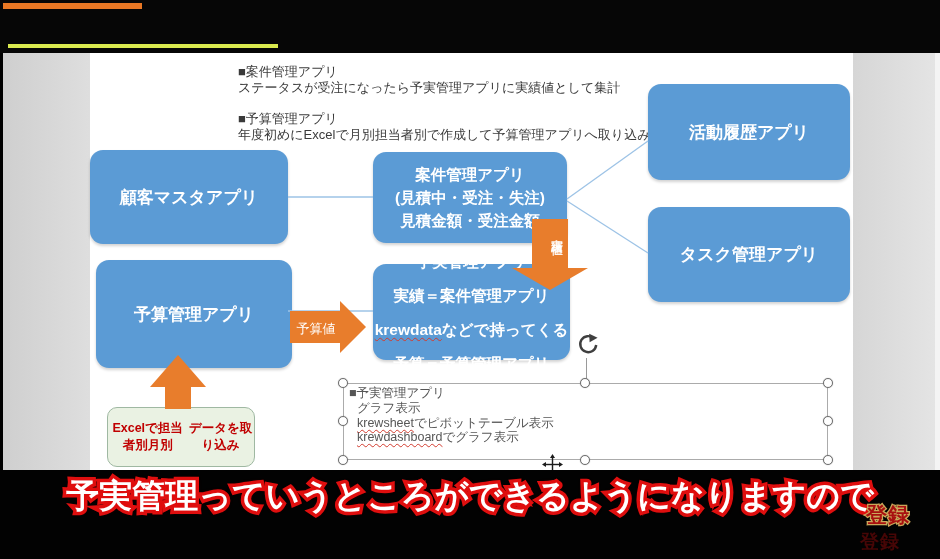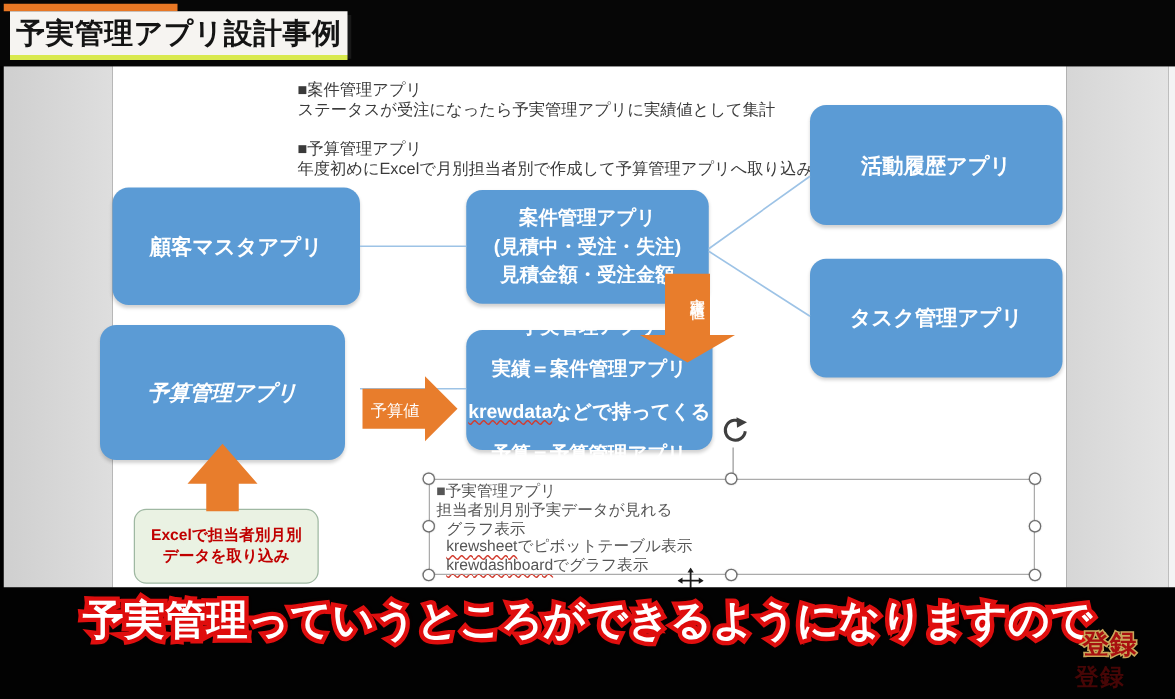--- a/index.html
+++ b/index.html
@@ -34,41 +34,41 @@
   
   .bluebox {
     background:#5b9bd5; border-radius:13px; color:#fff; z-index:3;
     display:flex; flex-direction:column; align-items:center; justify-content:center;
     text-align:center; font-weight:600; box-shadow:0 2px 3px rgba(0,0,0,0.18);
   }
   .bx-customer { left:90px;  top:150px; width:198px; height:94px;  font-size:17px; }
   .bx-case     { left:373px; top:152px; width:194px; height:91px;  font-size:15.5px; line-height:23px; }
   .bx-activity { left:648px; top:84px;  width:202px; height:96px;  font-size:17px; }
   .bx-task     { left:648px; top:207px; width:202px; height:95px;  font-size:17px; }
-  .bx-budget   { left:80px;  top:260px; width:196px; height:108px;  font-size:17px;font-style:italic; }
+  .bx-budget   { left:96px;  top:260px; width:196px; height:108px;  font-size:17px; }
   .bx-yojitsu  { left:373px; top:264px; width:197px; height:96px;  font-size:15.5px; line-height:23px;gap:11px; }
   .red-wavy { text-decoration:underline wavy #d23b2e 1px; text-underline-offset:2px; }
 
   
   .diagram-svg { left:0; top:0; width:940px; height:559px; z-index:5; pointer-events:none; }
   .arrow-label-v {
     left:549px; top:229px; height:64px; z-index:6; color:rgba(255,255,255,0.92);
     writing-mode:vertical-rl; text-orientation:upright;
     font-size:11.5px; font-weight:600; letter-spacing:3px;
   }
   .arrow-label-h {
     left:293px; top:320px; width:46px; z-index:6; color:#fff; text-align:center;
     font-size:13px; font-weight:400;
   }
 
   
   .green-note {
     left:107px; top:407px; width:148px; height:60px; z-index:4;
     background:#eaf2e3; border:1.5px solid #9fb8a2; border-radius:10px;
-    display:flex; flex-direction:column; align-items:center; justify-content:center;
+    display:flex; flex-direction:row; align-items:center; justify-content:center;
     color:#c00000; font-weight:bold; font-size:12.5px; line-height:17px; text-align:center;
   }
 
   
   .sel-rect { left:343px; top:383px; width:485px; height:77px; border:1px solid #ababab; background:transparent; z-index:6; }
   .sel-text { left:349px; top:386px; width:310px; z-index:7; color:#565656; font-size:12.5px; line-height:14.8px; }
   .sel-text .ind { padding-left:8px; }
   .handle {
     width:10px; height:10px; border-radius:50%; background:#fff;
     border:1.5px solid #6f6f6f; z-index:8; box-shadow:0 0 1px rgba(0,0,0,.4);
@@ -94,23 +94,20 @@
     color:rgba(140,10,10,0.5); filter:blur(0.6px); letter-spacing:1px;
   }
 </style>
 </head>
 <body>
 
 <div id="screen">
 
   <div class="abs top-bar"></div>
   <div class="abs banner-orange"></div>
-  <div class="abs banner">
-    <span>予実管理アプリ設計事例</span>
-  </div>
   <div class="abs banner-green"></div>
 
   <div class="abs strip-left"></div>
   <div class="abs slide-white"></div>
   <div class="abs strip-right"></div>
   <div class="abs sliver-right"></div>
 
   <div class="abs notes">
     <p>
       <span>■案件管理アプリ</span><br>
@@ -163,21 +160,20 @@
   <div class="abs arrow-label-h">予算値</div>
 
   <div class="abs green-note">
     <span>Excelで担当者別月別</span>
     <span>データを取り込み</span>
   </div>
 
   <div class="abs sel-rect"></div>
   <div class="abs sel-text">
     <div>■予実管理アプリ</div>
-    <div>担当者別月別予実データが見れる</div>
     <div class="ind">グラフ表示</div>
     <div class="ind"><span class="red-wavy">krewsheet</span><span>でピボットテーブル表示</span></div>
     <div class="ind"><span class="red-wavy">krewdashboard</span><span>でグラフ表示</span></div>
   </div>
   <div class="abs handle" style="left:338px;top:378px;"></div>
   <div class="abs handle" style="left:580px;top:378px;"></div>
   <div class="abs handle" style="left:823px;top:378px;"></div>
   <div class="abs handle" style="left:338px;top:416px;"></div>
   <div class="abs handle" style="left:823px;top:416px;"></div>
   <div class="abs handle" style="left:338px;top:455px;"></div>

